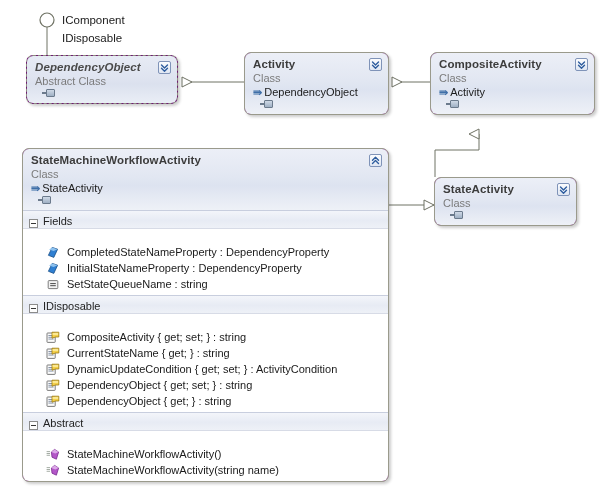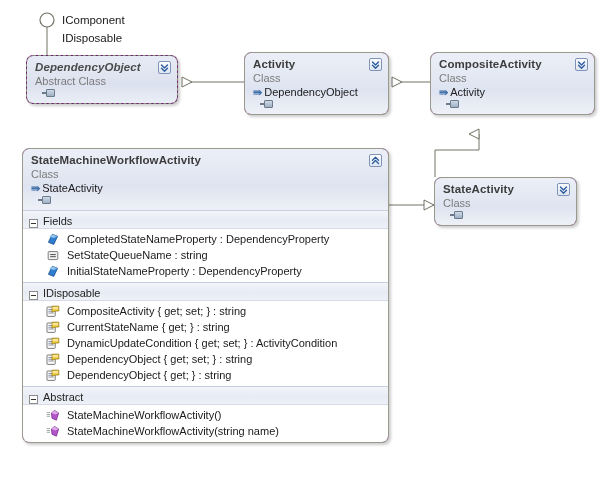--- a/index.html
+++ b/index.html
@@ -156,21 +156,21 @@
     width: 5px; height: 1px;
     background: #353535;
   }
   .sectitle {
     font-size: 11px;
     color: #232323;
     line-height: 13px;
   }
   .secbody {
     background: #ffffff;
-    padding: 2px 0 3px 0;
+    padding: 15px 0 3px 0;
   }
   .member {
     display: flex;
     align-items: center;
     height: 16px;
     padding-left: 23px;
     cursor: default;
   }
   .mlabel {
     font-size: 11px;
@@ -337,32 +337,32 @@
         <div class="secbody">
           <div class="member">
   <svg class="micon" viewBox="0 0 14 13">
     <path d="M6.2,1.4 L11.6,3.2 L7.8,11.4 L2.4,9.3 Z" fill="#2f7fd1" stroke="#1a4f86" stroke-width="0.8" stroke-linejoin="round"></path>
     <path d="M6.2,1.4 L11.6,3.2 L7.6,5.1 L3.0,3.6 Z" fill="#8ec2ef" stroke="none"></path>
   </svg>
 <span class="mlabel">CompletedStateNameProperty : DependencyProperty</span>
           </div>
           <div class="member">
   <svg class="micon" viewBox="0 0 14 13">
+    <path d="M6.2,1.4 L11.6,3.2 L7.8,11.4 L2.4,9.3 Z" fill="#2f7fd1" stroke="#1a4f86" stroke-width="0.8" stroke-linejoin="round"></path>
+    <path d="M6.2,1.4 L11.6,3.2 L7.6,5.1 L3.0,3.6 Z" fill="#8ec2ef" stroke="none"></path>
+  </svg>
+<span class="mlabel">InitialStateNameProperty : DependencyProperty</span>
+          </div>
+          <div class="member">
+  <svg class="micon" viewBox="0 0 14 13">
     <rect x="2.2" y="2.6" width="9.6" height="8" rx="0.8" fill="#f2f2f2" stroke="#6f6f6f" stroke-width="0.9"></rect>
     <rect x="4.2" y="5.0" width="5.6" height="1.1" fill="#5a5a5a"></rect>
     <rect x="4.2" y="7.1" width="5.6" height="1.1" fill="#5a5a5a"></rect>
   </svg>
 <span class="mlabel">SetStateQueueName : string</span>
-          </div>
-          <div class="member">
-  <svg class="micon" viewBox="0 0 14 13">
-    <path d="M6.2,1.4 L11.6,3.2 L7.8,11.4 L2.4,9.3 Z" fill="#2f7fd1" stroke="#1a4f86" stroke-width="0.8" stroke-linejoin="round"></path>
-    <path d="M6.2,1.4 L11.6,3.2 L7.6,5.1 L3.0,3.6 Z" fill="#8ec2ef" stroke="none"></path>
-  </svg>
-<span class="mlabel">InitialStateNameProperty : DependencyProperty</span>
           </div>
         </div>
         <div class="sechead">
           <span class="secbox"></span>
           <span class="sectitle">IDisposable</span>
         </div>
         <div class="secbody">
           <div class="member">
   <svg class="micon" viewBox="0 0 14 13">
     <rect x="1.0" y="2.0" width="8.2" height="9.4" rx="0.6" fill="#fbfbfb" stroke="#6d6d6d" stroke-width="0.9"></rect>

